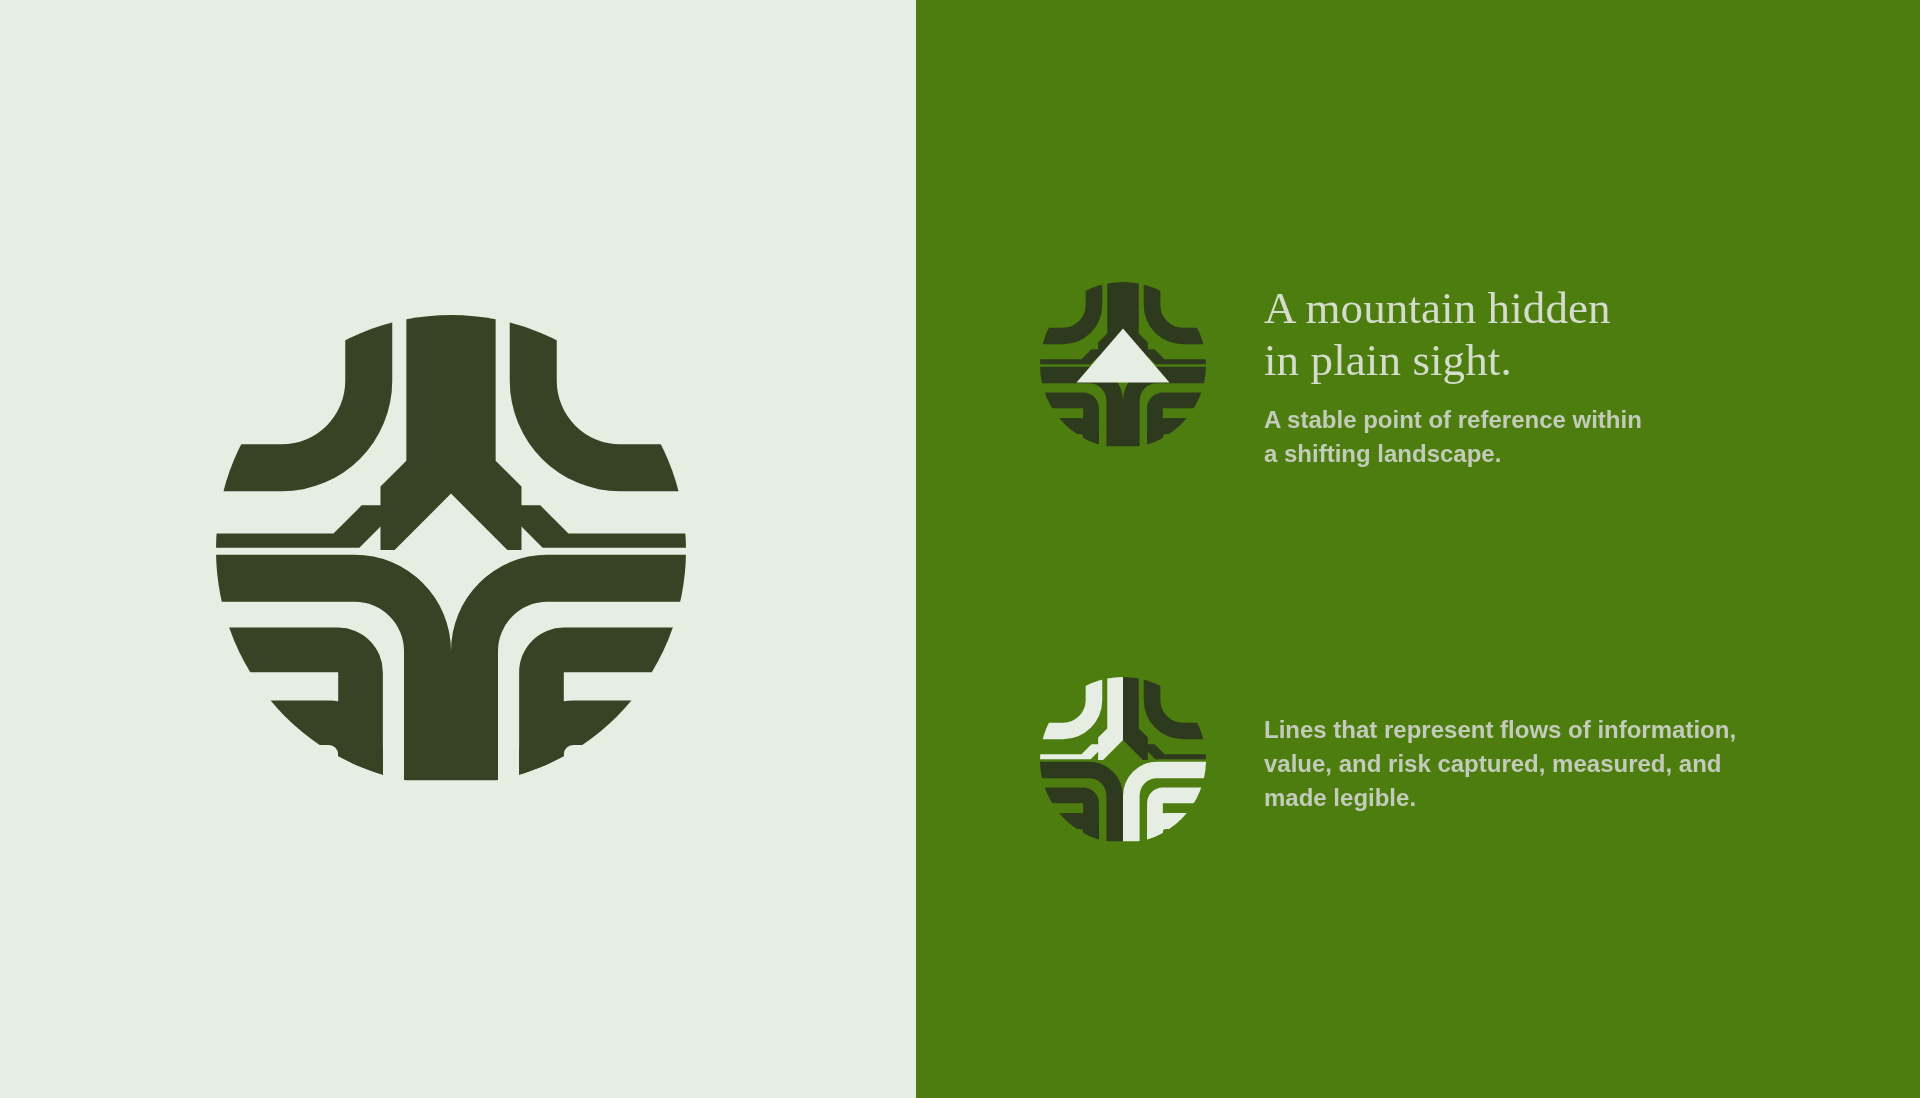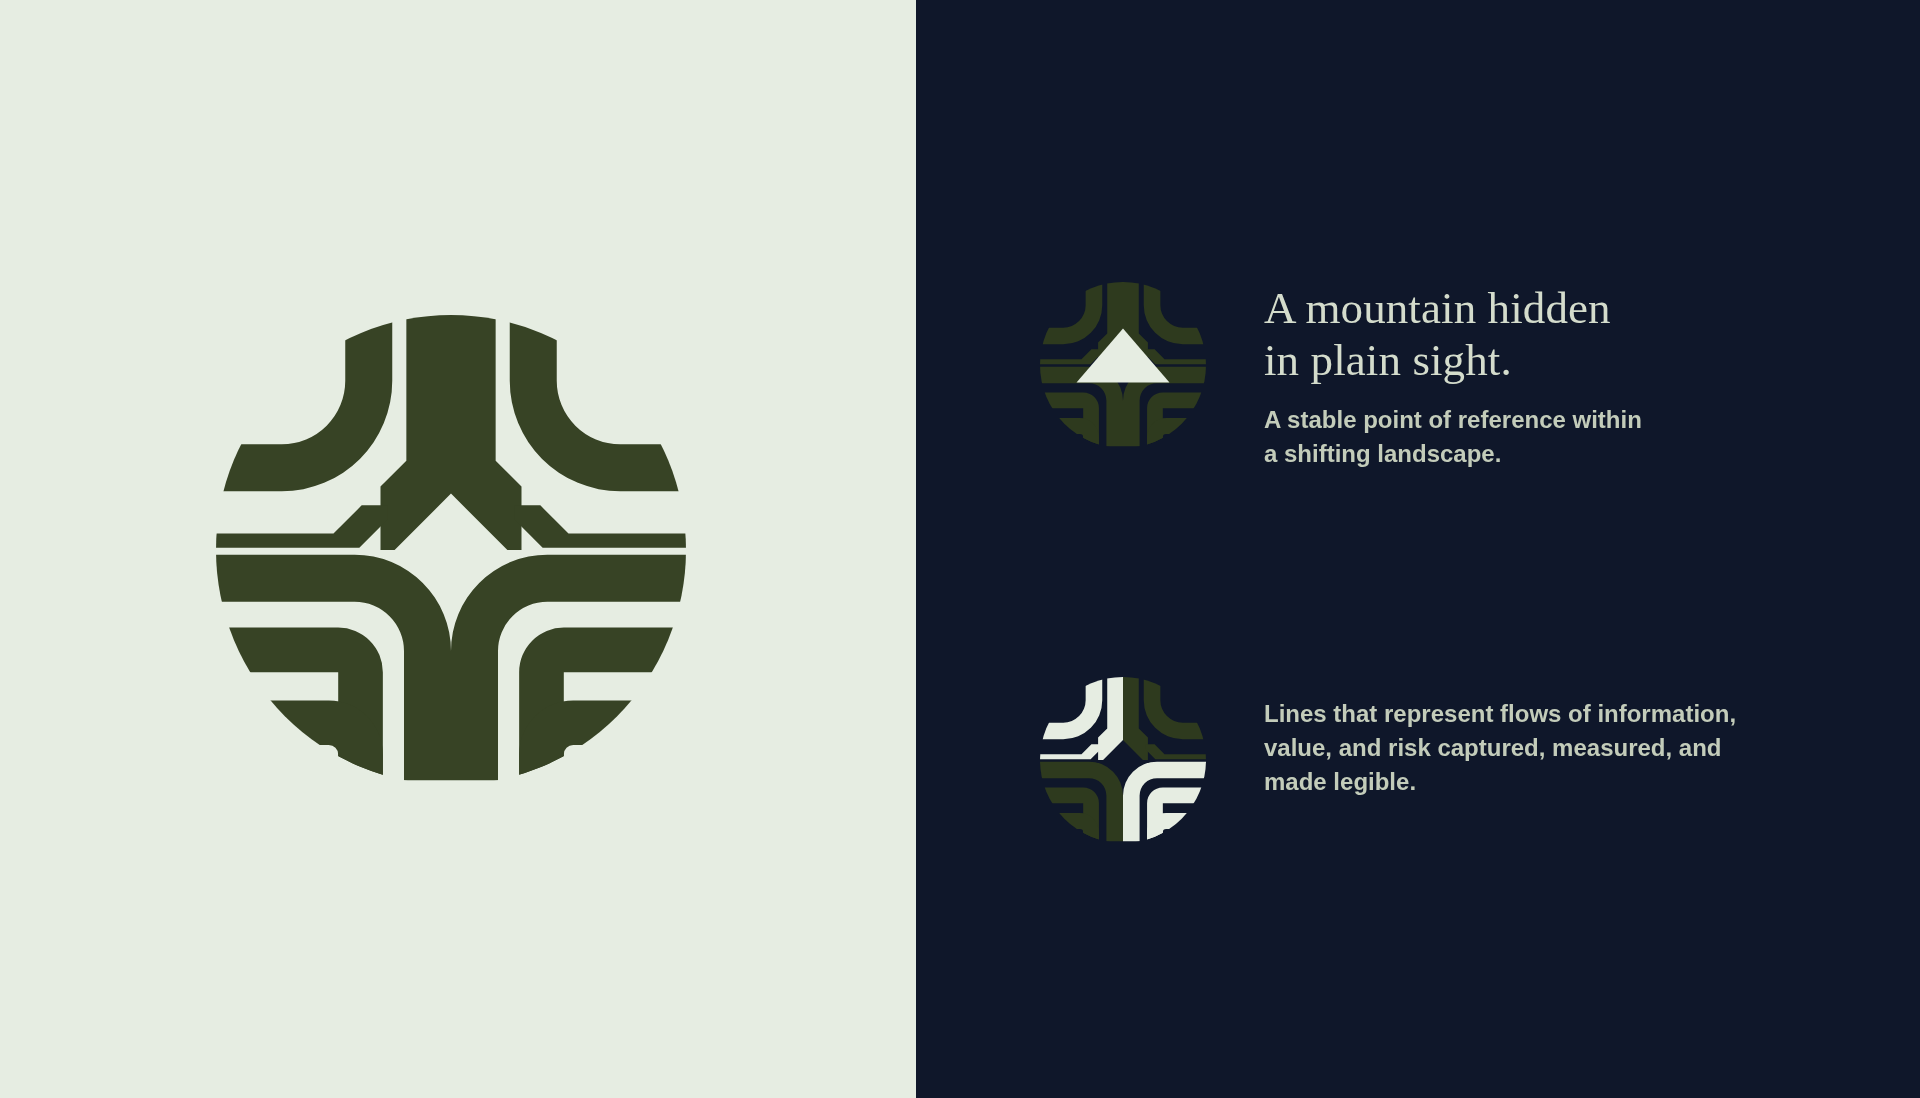--- a/index.html
+++ b/index.html
@@ -30,21 +30,21 @@
     height: 470px;
     margin-left: -14px;
     margin-top: 2px;
     display: block;
   }
 
   
   .panel-right {
     flex: 1 1 auto;
     height: 1098px;
-    background: #0f172a;
+    background: #4d7c0f;
     position: relative;
   }
   .feature-list {
     position: absolute;
     left: 124px;
     top: 282px;
     width: 760px;
     display: flex;
     flex-direction: column;
     gap: 205px;
@@ -76,21 +76,21 @@
   .feature-desc {
     margin-top: 17px;
     font-family: "Liberation Sans", sans-serif;
     font-size: 24px;
     line-height: 1.42;
     font-weight: 700;
     color: #C3CCBA;
     white-space: pre-line;
   }
   .feature--second .feature-body { padding-top: 8px; }
-  .feature--second .feature-desc { margin-top: 12px; }
+  .feature--second .feature-desc { margin-top: 28px; }
 </style>
 </head>
 <body>
 
 <div class="panel-left">
   <svg class="hero-mark" viewBox="0 0 400 400" aria-hidden="true">
     <defs>
       <clipPath id="heroCircle">
           <circle cx="200" cy="200" r="200"></circle>
         </clipPath>

